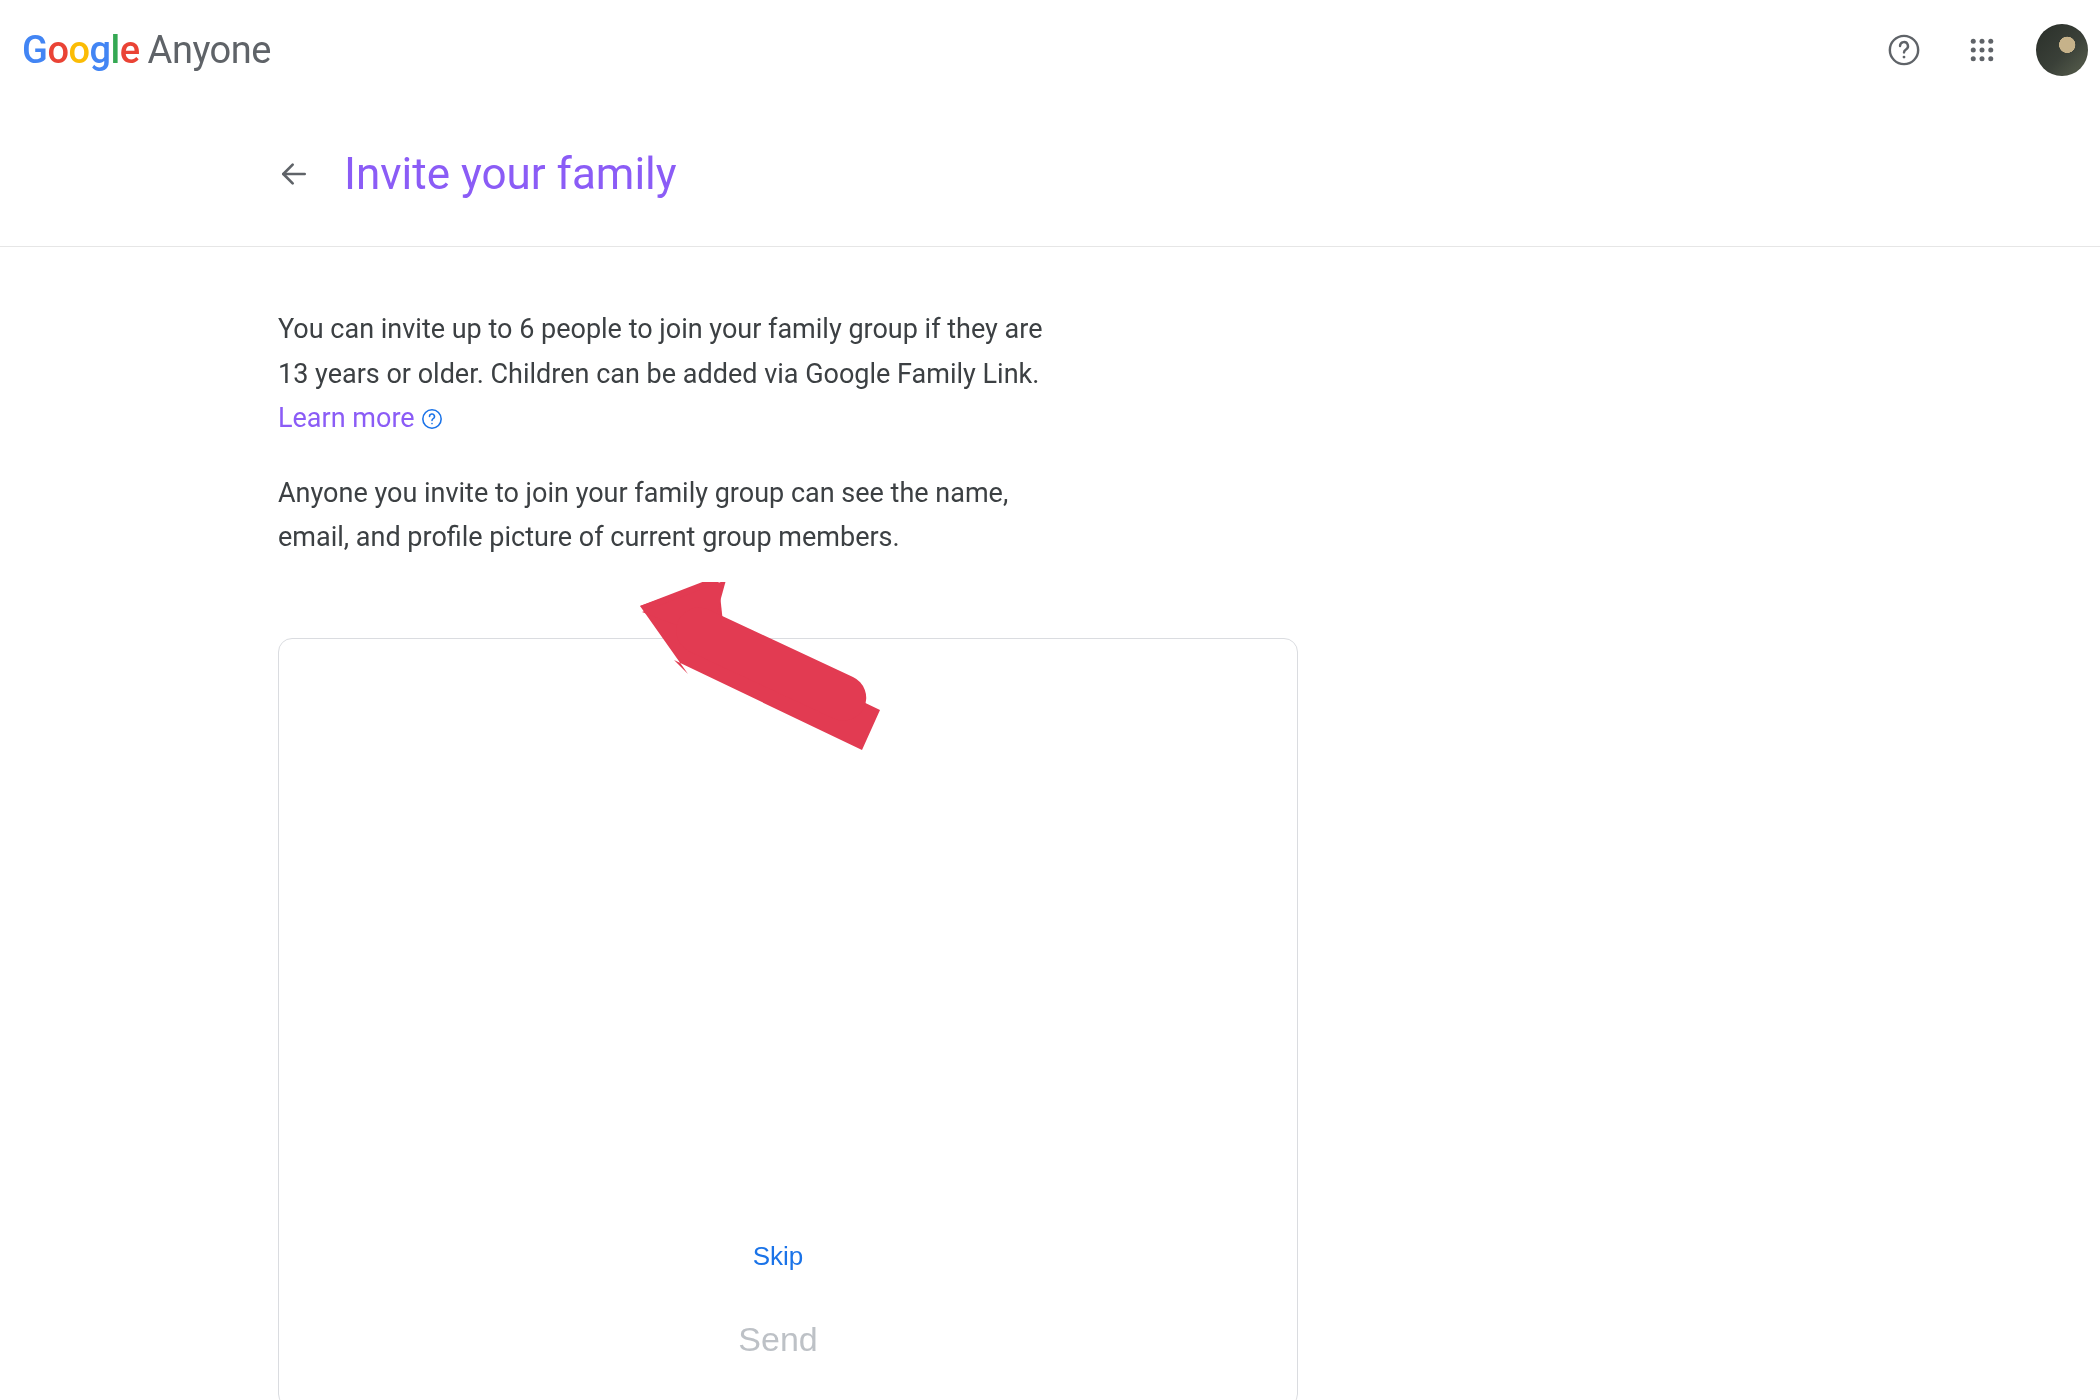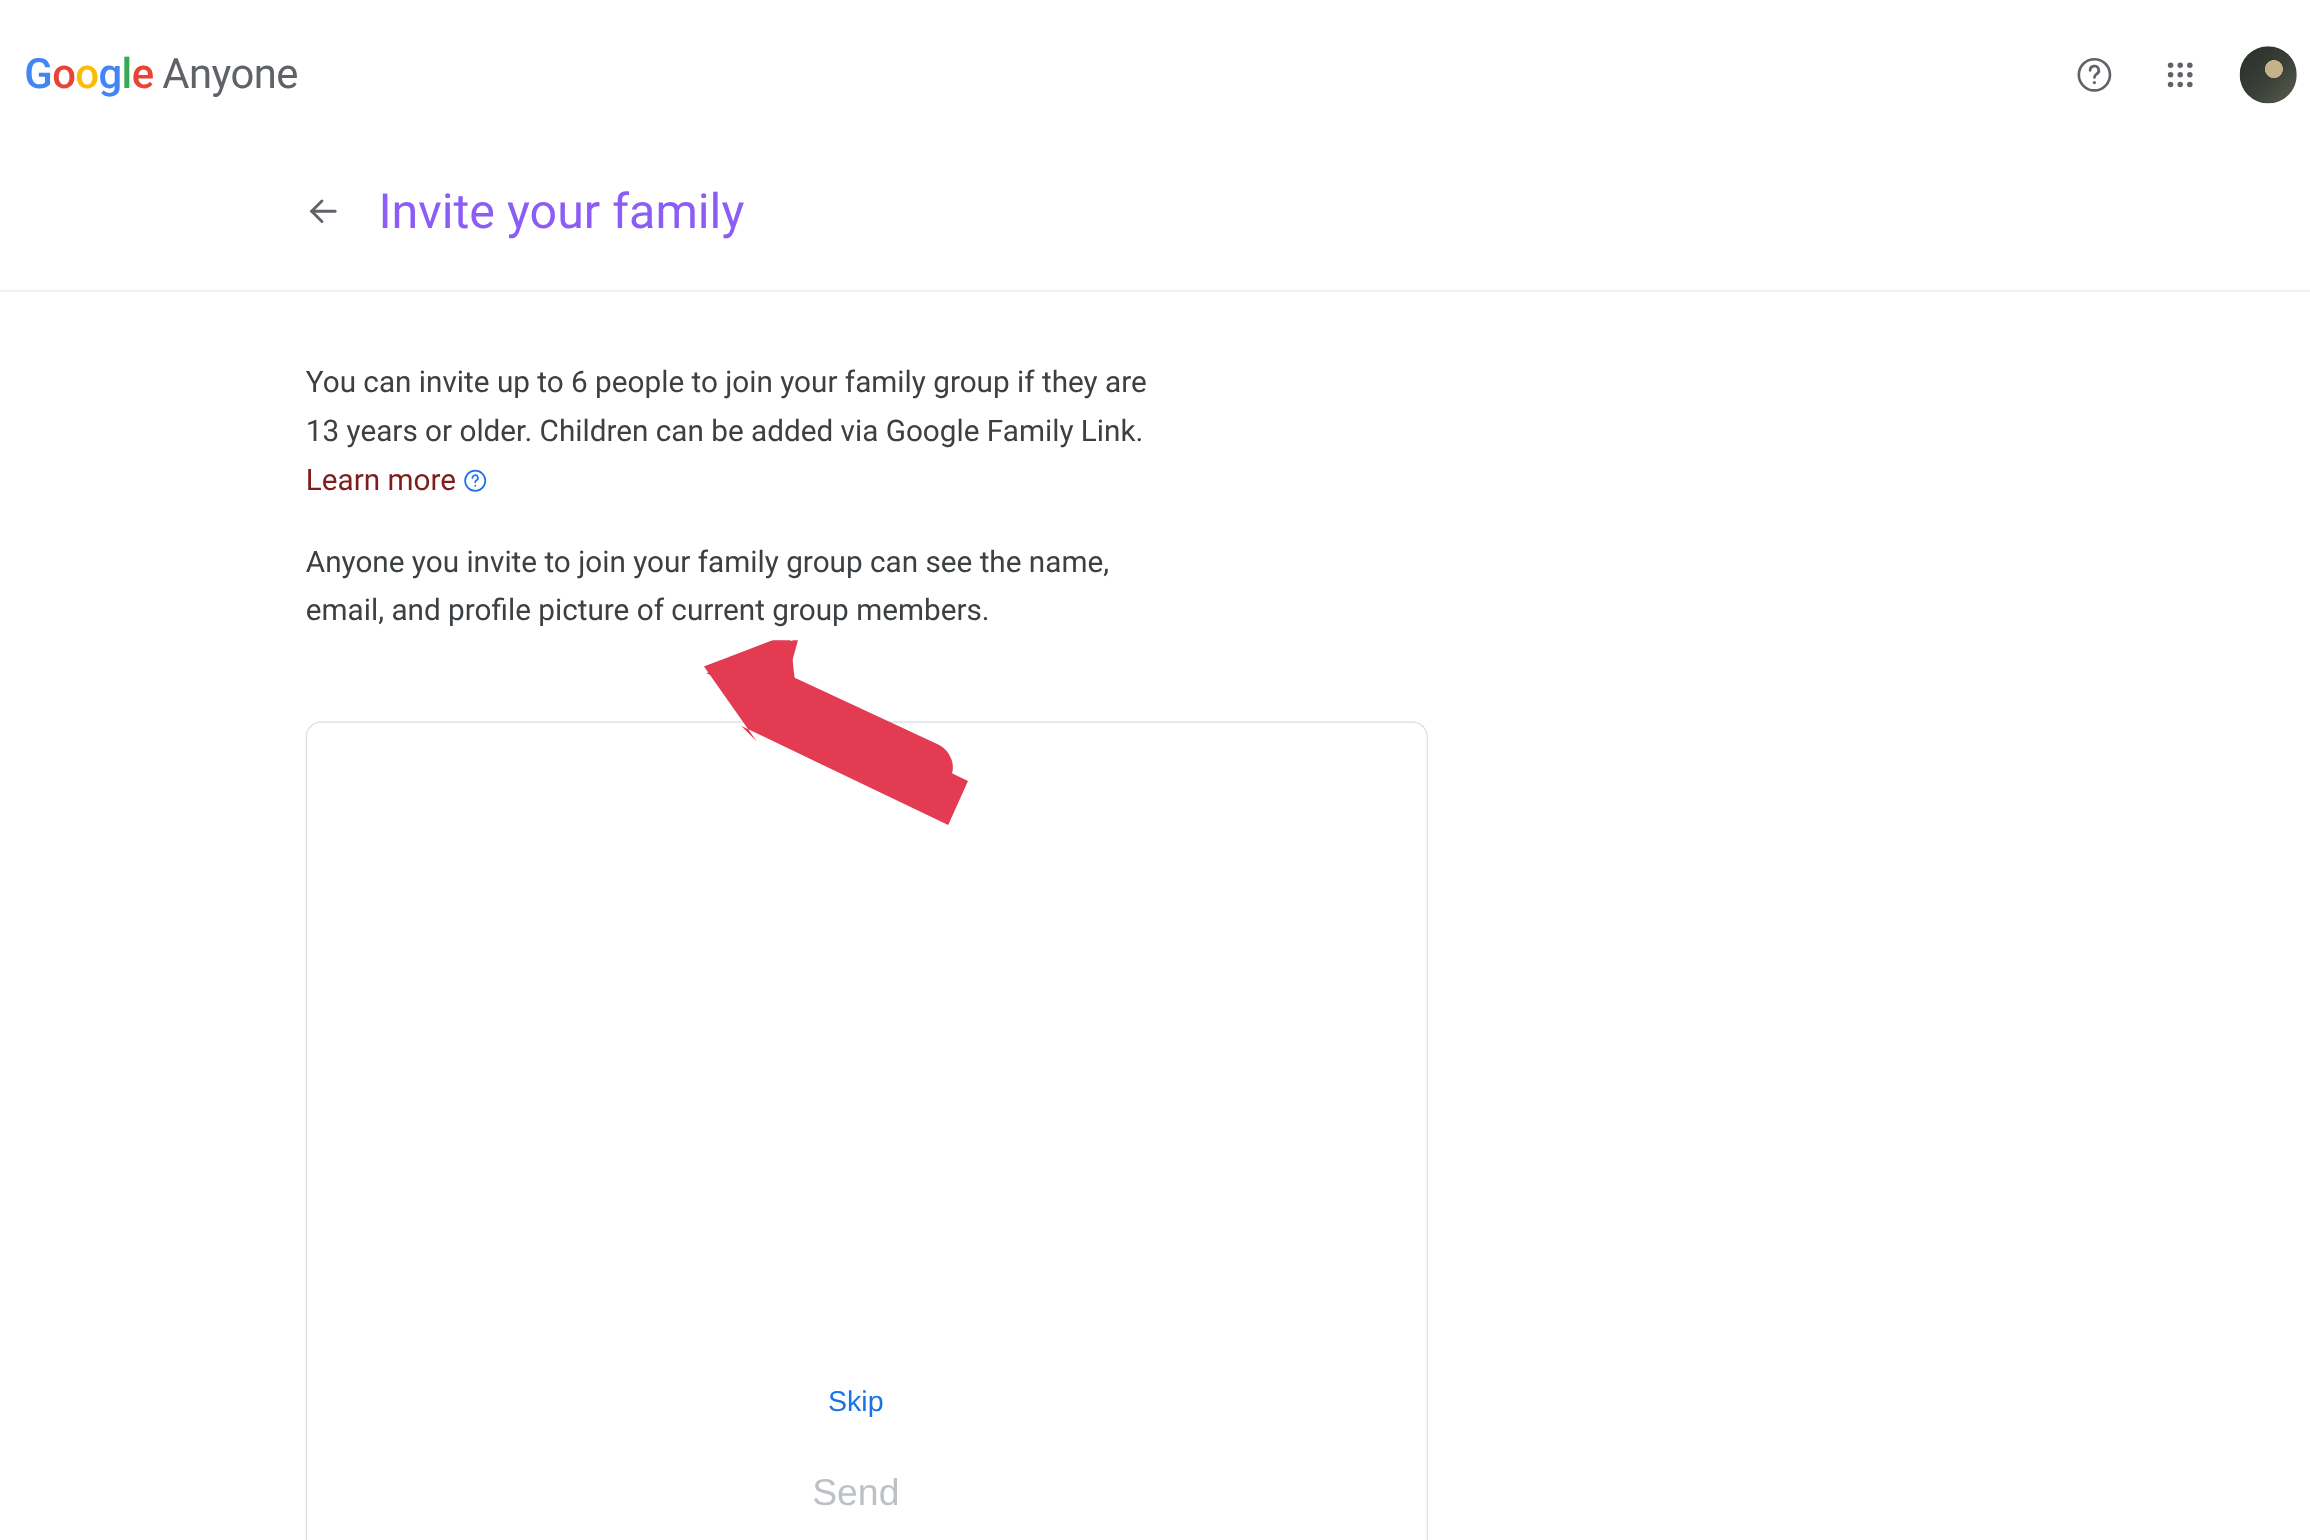--- a/index.html
+++ b/index.html
@@ -11,21 +11,20 @@
     color: #202124;
   }
 
   
   .appbar {
     display: flex;
     align-items: center;
     justify-content: space-between;
     height: 100px;
     padding: 0 12px 0 22px;
-    margin-top: 18px;
   }
   .brand {
     display: flex;
     align-items: baseline;
     gap: 8px;
     font-size: 38px;
     letter-spacing: -0.5px;
   }
   .google-logo span { font-weight: 500; }
   .g1 { color: #4285F4; }
@@ -95,21 +94,21 @@
     padding: 60px 0 0 278px;
     max-width: 1060px;
   }
   .info1, .info2 {
     font-size: 27px;
     line-height: 1.65;
     color: #3c4043;
     max-width: 1000px;
   }
   .info2 { margin-top: 30px; }
-  .learn-link { color: #7f1d1d; text-decoration: none; cursor: pointer; }
+  .learn-link { color: #8b5cf6; text-decoration: none; cursor: pointer; }
   .learn-help {
     display: inline-flex;
     vertical-align: -3px;
     margin-left: 6px;
   }
   .learn-help svg { stroke: #1a73e8; }
 
   
   .card {
     margin-top: 78px;

